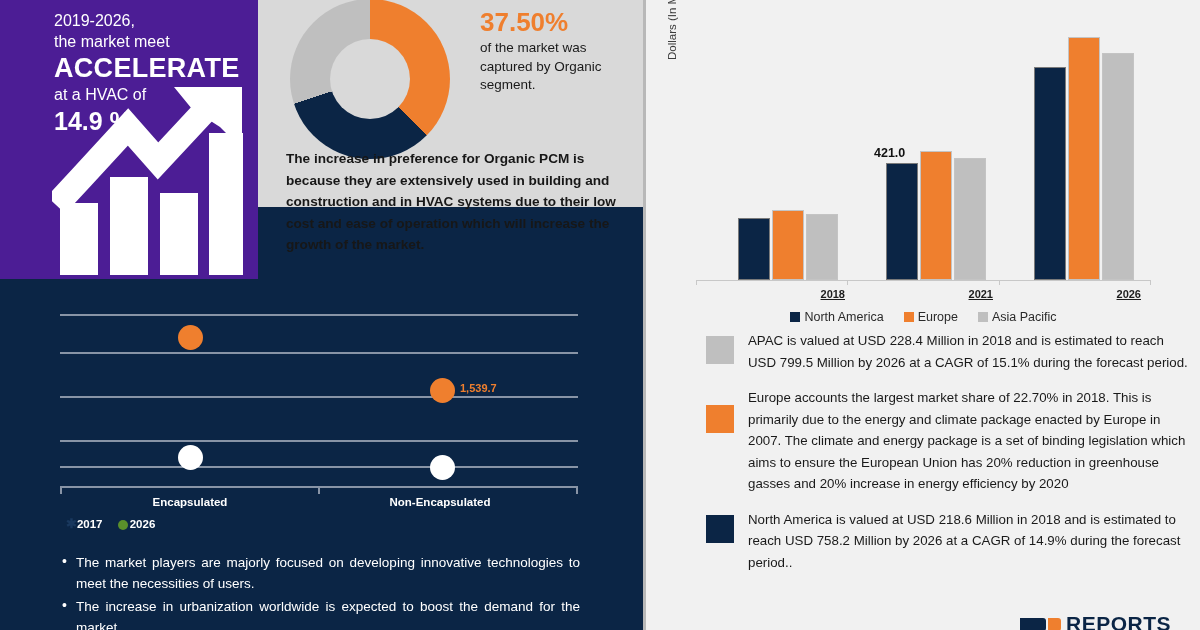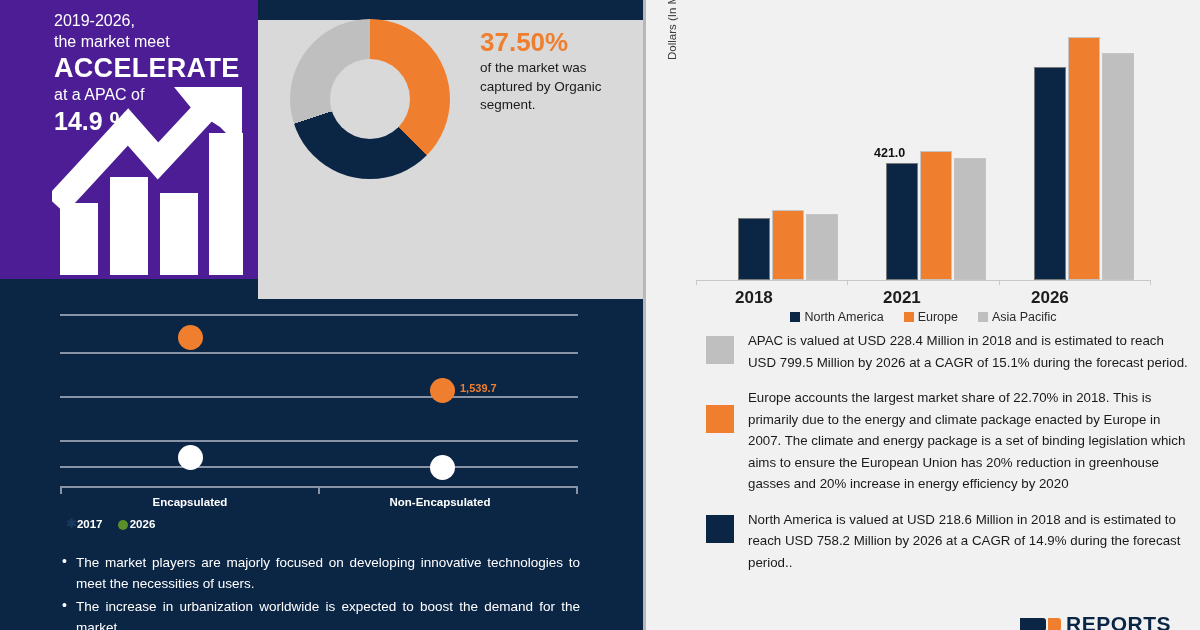--- a/index.html
+++ b/index.html
@@ -30,23 +30,22 @@
   .cagr-text { position:absolute; left:54px; top:10px; width:200px; }
   .cagr-l1 { font-size:16px; line-height:21px; font-weight:400; }
   .cagr-l2 { font-size:16px; line-height:21px; font-weight:400; }
   .cagr-big { font-size:27px; line-height:32px; font-weight:700; letter-spacing:.3px; }
   .cagr-l4 { font-size:16px; line-height:22px; font-weight:400; }
   .cagr-val { font-size:25px; line-height:30px; font-weight:700; }
   .cagr-icon { position:absolute; left:52px; top:85px; width:195px; height:190px; }
 
   
   .donut-panel {
-    position:absolute; left:258px; top:0; width:385px; height:279px;
+    position:absolute; left:258px; top:0; width:385px; height:207px;
     background:#d9d9d9;
-    margin-top:20px;
   }
   .donut-wrap { position:absolute; left:32px; top:4px; width:160px; height:150px; }
   .donut {
     position:absolute; left:0; top:-5px; width:160px; height:160px; border-radius:50%;
   }
   .donut-hole {
     position:absolute; left:40px; top:35px; width:80px; height:80px;
     border-radius:50%; background:#d9d9d9;
   }
   .donut-stat { position:absolute; left:222px; top:5px; width:150px; }
@@ -124,22 +123,22 @@
   .bar.eu { background:#ef7f2e; border:1px solid #c4c4c4; }
   .bar.ap { background:#bfbfbf; border:1px solid #c4c4c4; }
   .bar-value {
     position:absolute; font-size:12.5px; font-weight:700; color:#111; white-space:nowrap;
   }
   .x-axis {
     position:absolute; left:38px; top:272px; width:455px; height:1px; background:#c8c8c8;
   }
   .x-tick { position:absolute; top:272px; width:1px; height:5px; background:#c8c8c8; }
   .x-label {
-    position:absolute; top:280px; font-size:17px; font-weight:700; color:#1c1c1c;
-    text-align:left; width:110px;
+    position:absolute; top:280px; font-size:11px; font-weight:700; color:#1c1c1c;
+    text-align:right; width:110px;text-decoration:underline;
   }
   .bar-legend {
     position:absolute; left:38px; top:302px; width:455px; text-align:center;
     font-size:12.5px; color:#2a2a2a;
   }
   .bar-legend .lg { margin:0 10px; white-space:nowrap; }
   .sw {
     display:inline-block; width:10px; height:10px; vertical-align:-1px; margin-right:4px;
   }
   .sw.na { background:#0b2545; }
@@ -176,21 +175,21 @@
 
 <div class="page">
 
   <div class="left-col">
 
     <div class="cagr-panel">
       <div class="cagr-text">
         <div class="cagr-l1">2019-2026,</div>
         <div class="cagr-l2">the market meet</div>
         <div class="cagr-big">ACCELERATE</div>
-        <div class="cagr-l4">at a APAC of</div>
+        <div class="cagr-l4">at a HVAC of</div>
         <div class="cagr-val">14.9 %</div>
       </div>
       <div class="cagr-icon">
         <svg viewBox="0 0 195 190" width="195" height="190" aria-hidden="true">
           <rect x="8" y="118" width="38" height="72" fill="#ffffff"></rect>
           <rect x="58" y="92" width="38" height="98" fill="#ffffff"></rect>
           <rect x="108" y="108" width="38" height="82" fill="#ffffff"></rect>
           <rect x="157" y="48" width="34" height="142" fill="#ffffff"></rect>
           <path d="M4 120 L30 92 L76 42 L106 76 L160 18" stroke="#ffffff" stroke-width="25" fill="none" stroke-linejoin="miter" stroke-linecap="butt"></path>
           <path d="M122 2 L190 2 L190 64 L168 42 L140 24 Z" fill="#ffffff"></path>
@@ -200,20 +199,21 @@
 
     <div class="donut-panel">
       <div class="donut-wrap">
         <div class="donut" style="background:conic-gradient(#ef7f2e 0deg 135deg, #0b2545 135deg 252deg, #bfbfbf 252deg 360deg);"></div>
         <div class="donut-hole"></div>
       </div>
       <div class="donut-stat">
         <div class="stat-pct">37.50%</div>
         <div class="stat-desc"> of the market was captured by Organic segment.</div>
       </div>
+      <div class="donut-para">The increase in preference for Organic PCM is because they are extensively used in building and construction and in HVAC systems due to their low cost and ease of operation which  will increase the growth  of the market.</div>
     </div>
 
     <div class="dot-chart">
       <div id="dot-grid">
           <div class="grid-line" style="top: 14px;"></div>
           <div class="grid-line" style="top: 52px;"></div>
           <div class="grid-line" style="top: 96px;"></div>
           <div class="grid-line" style="top: 140px;"></div>
           <div class="grid-line" style="top: 166px;"></div>
         </div>

